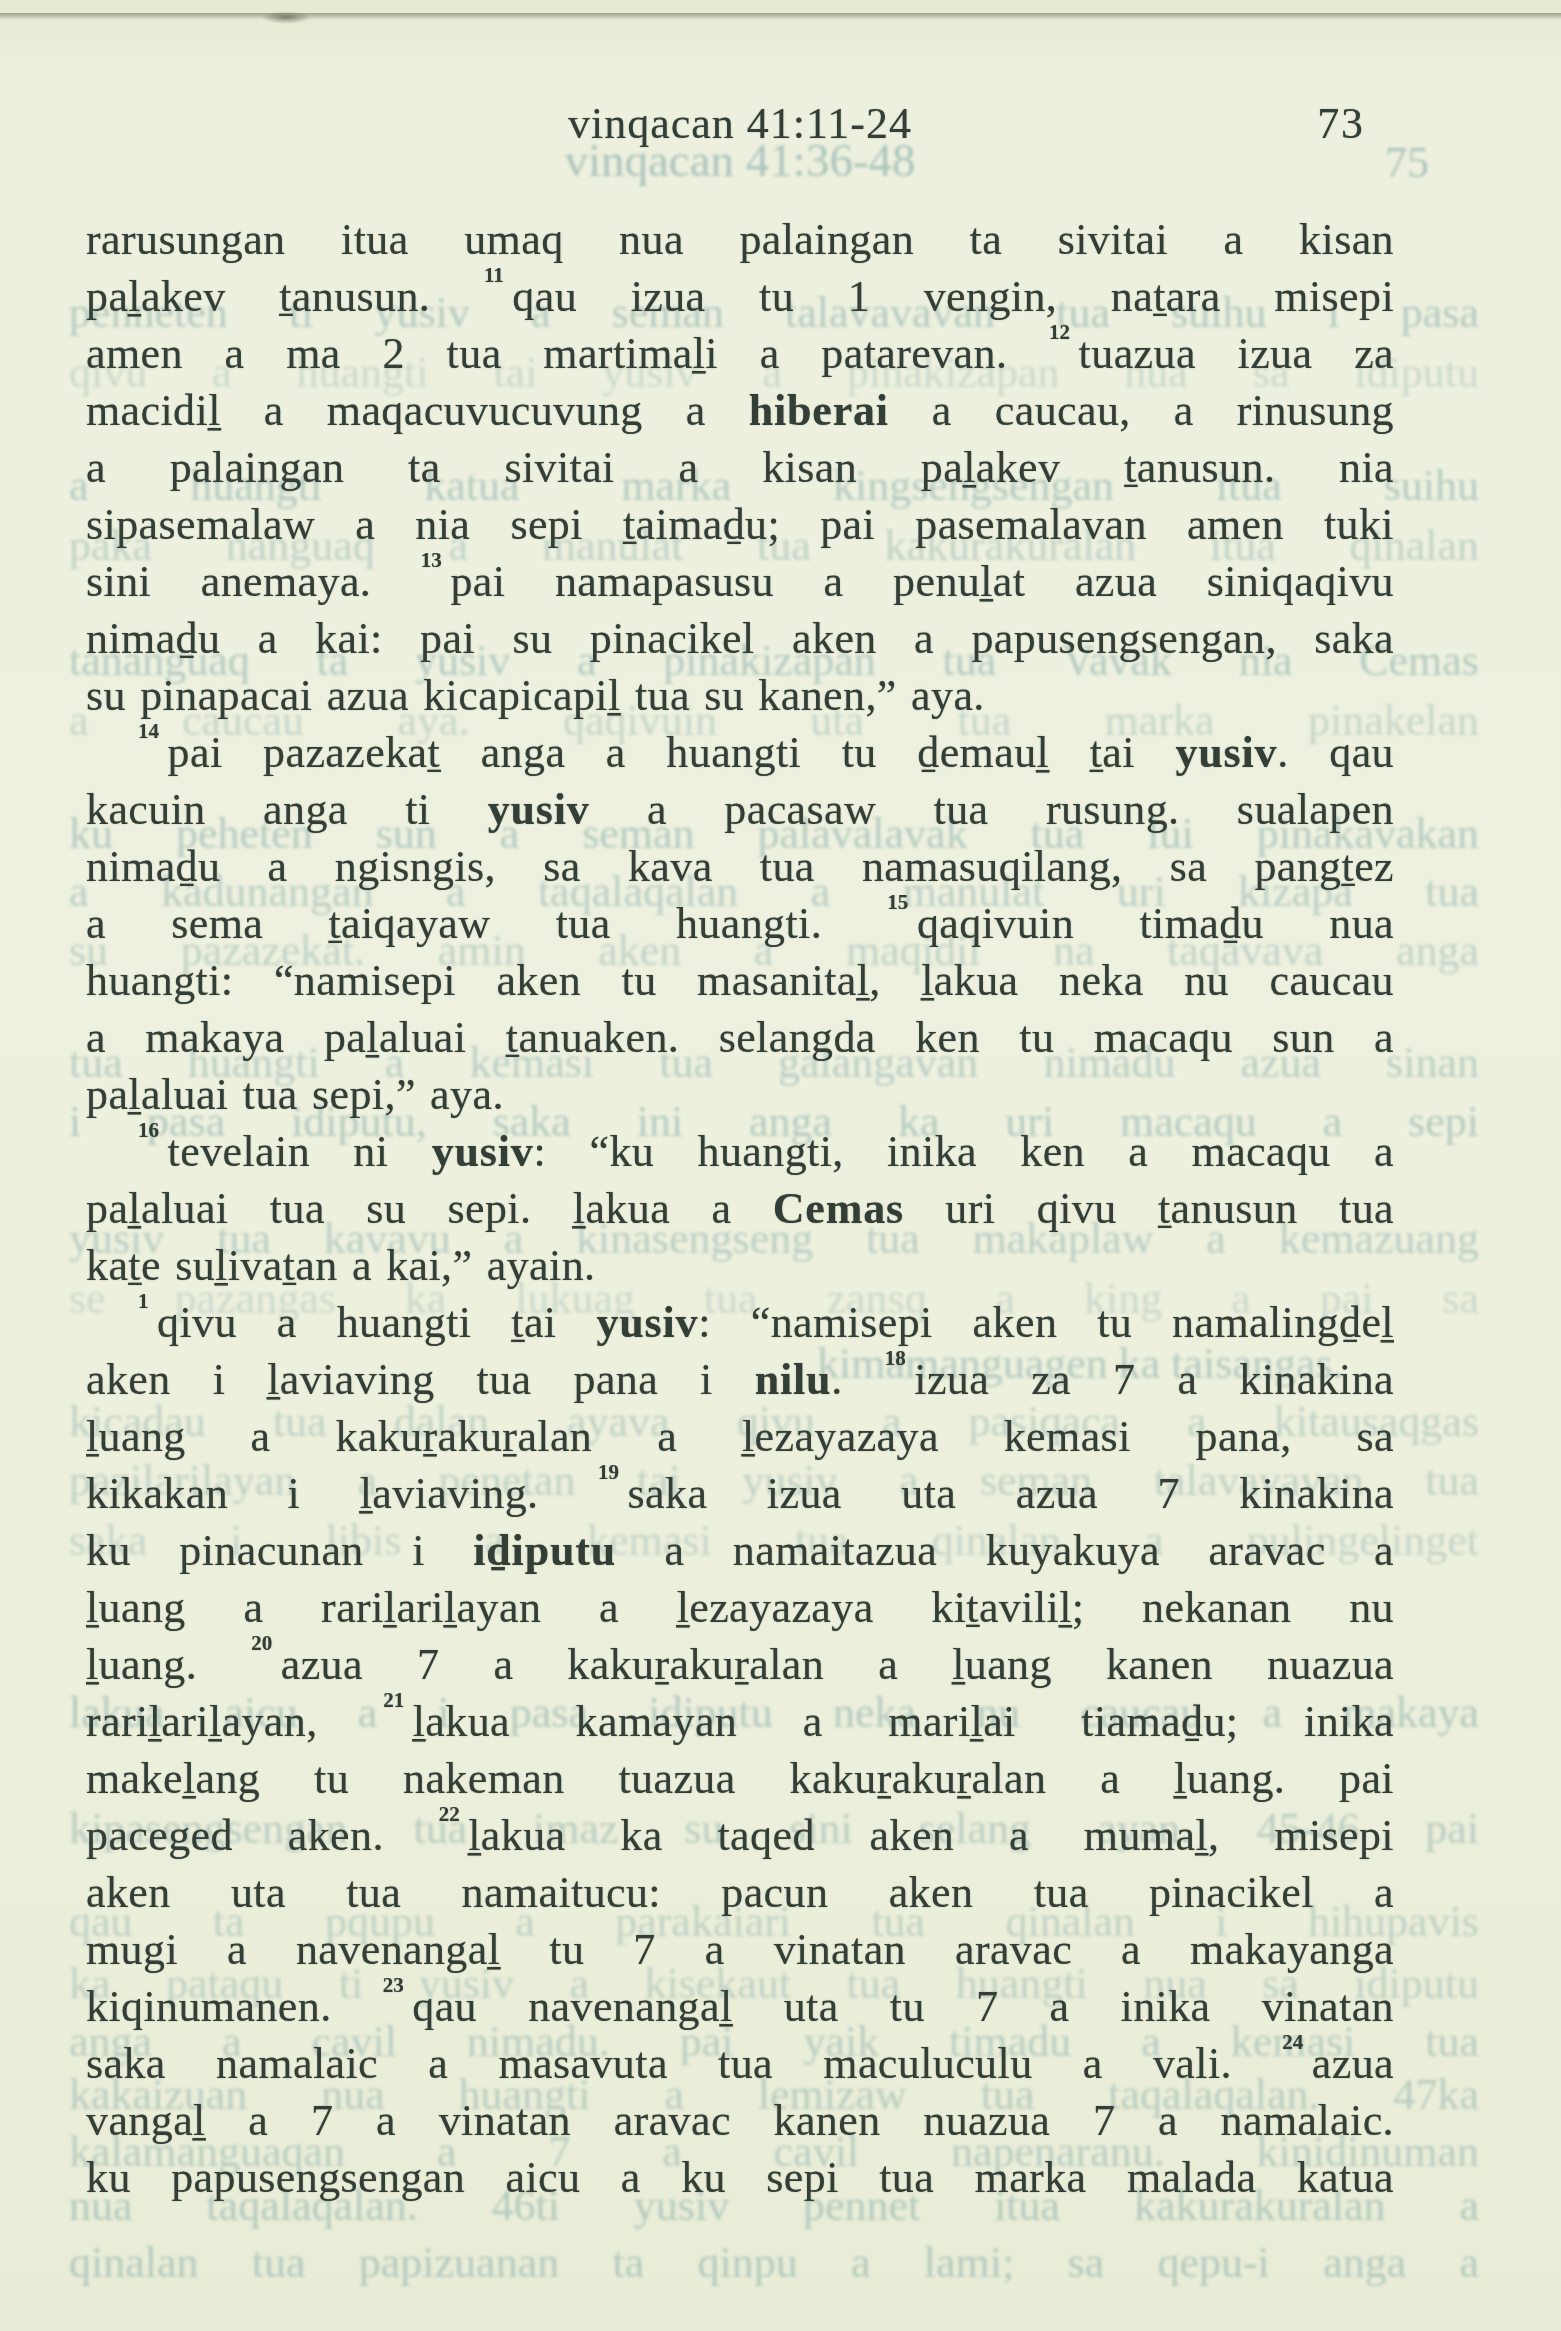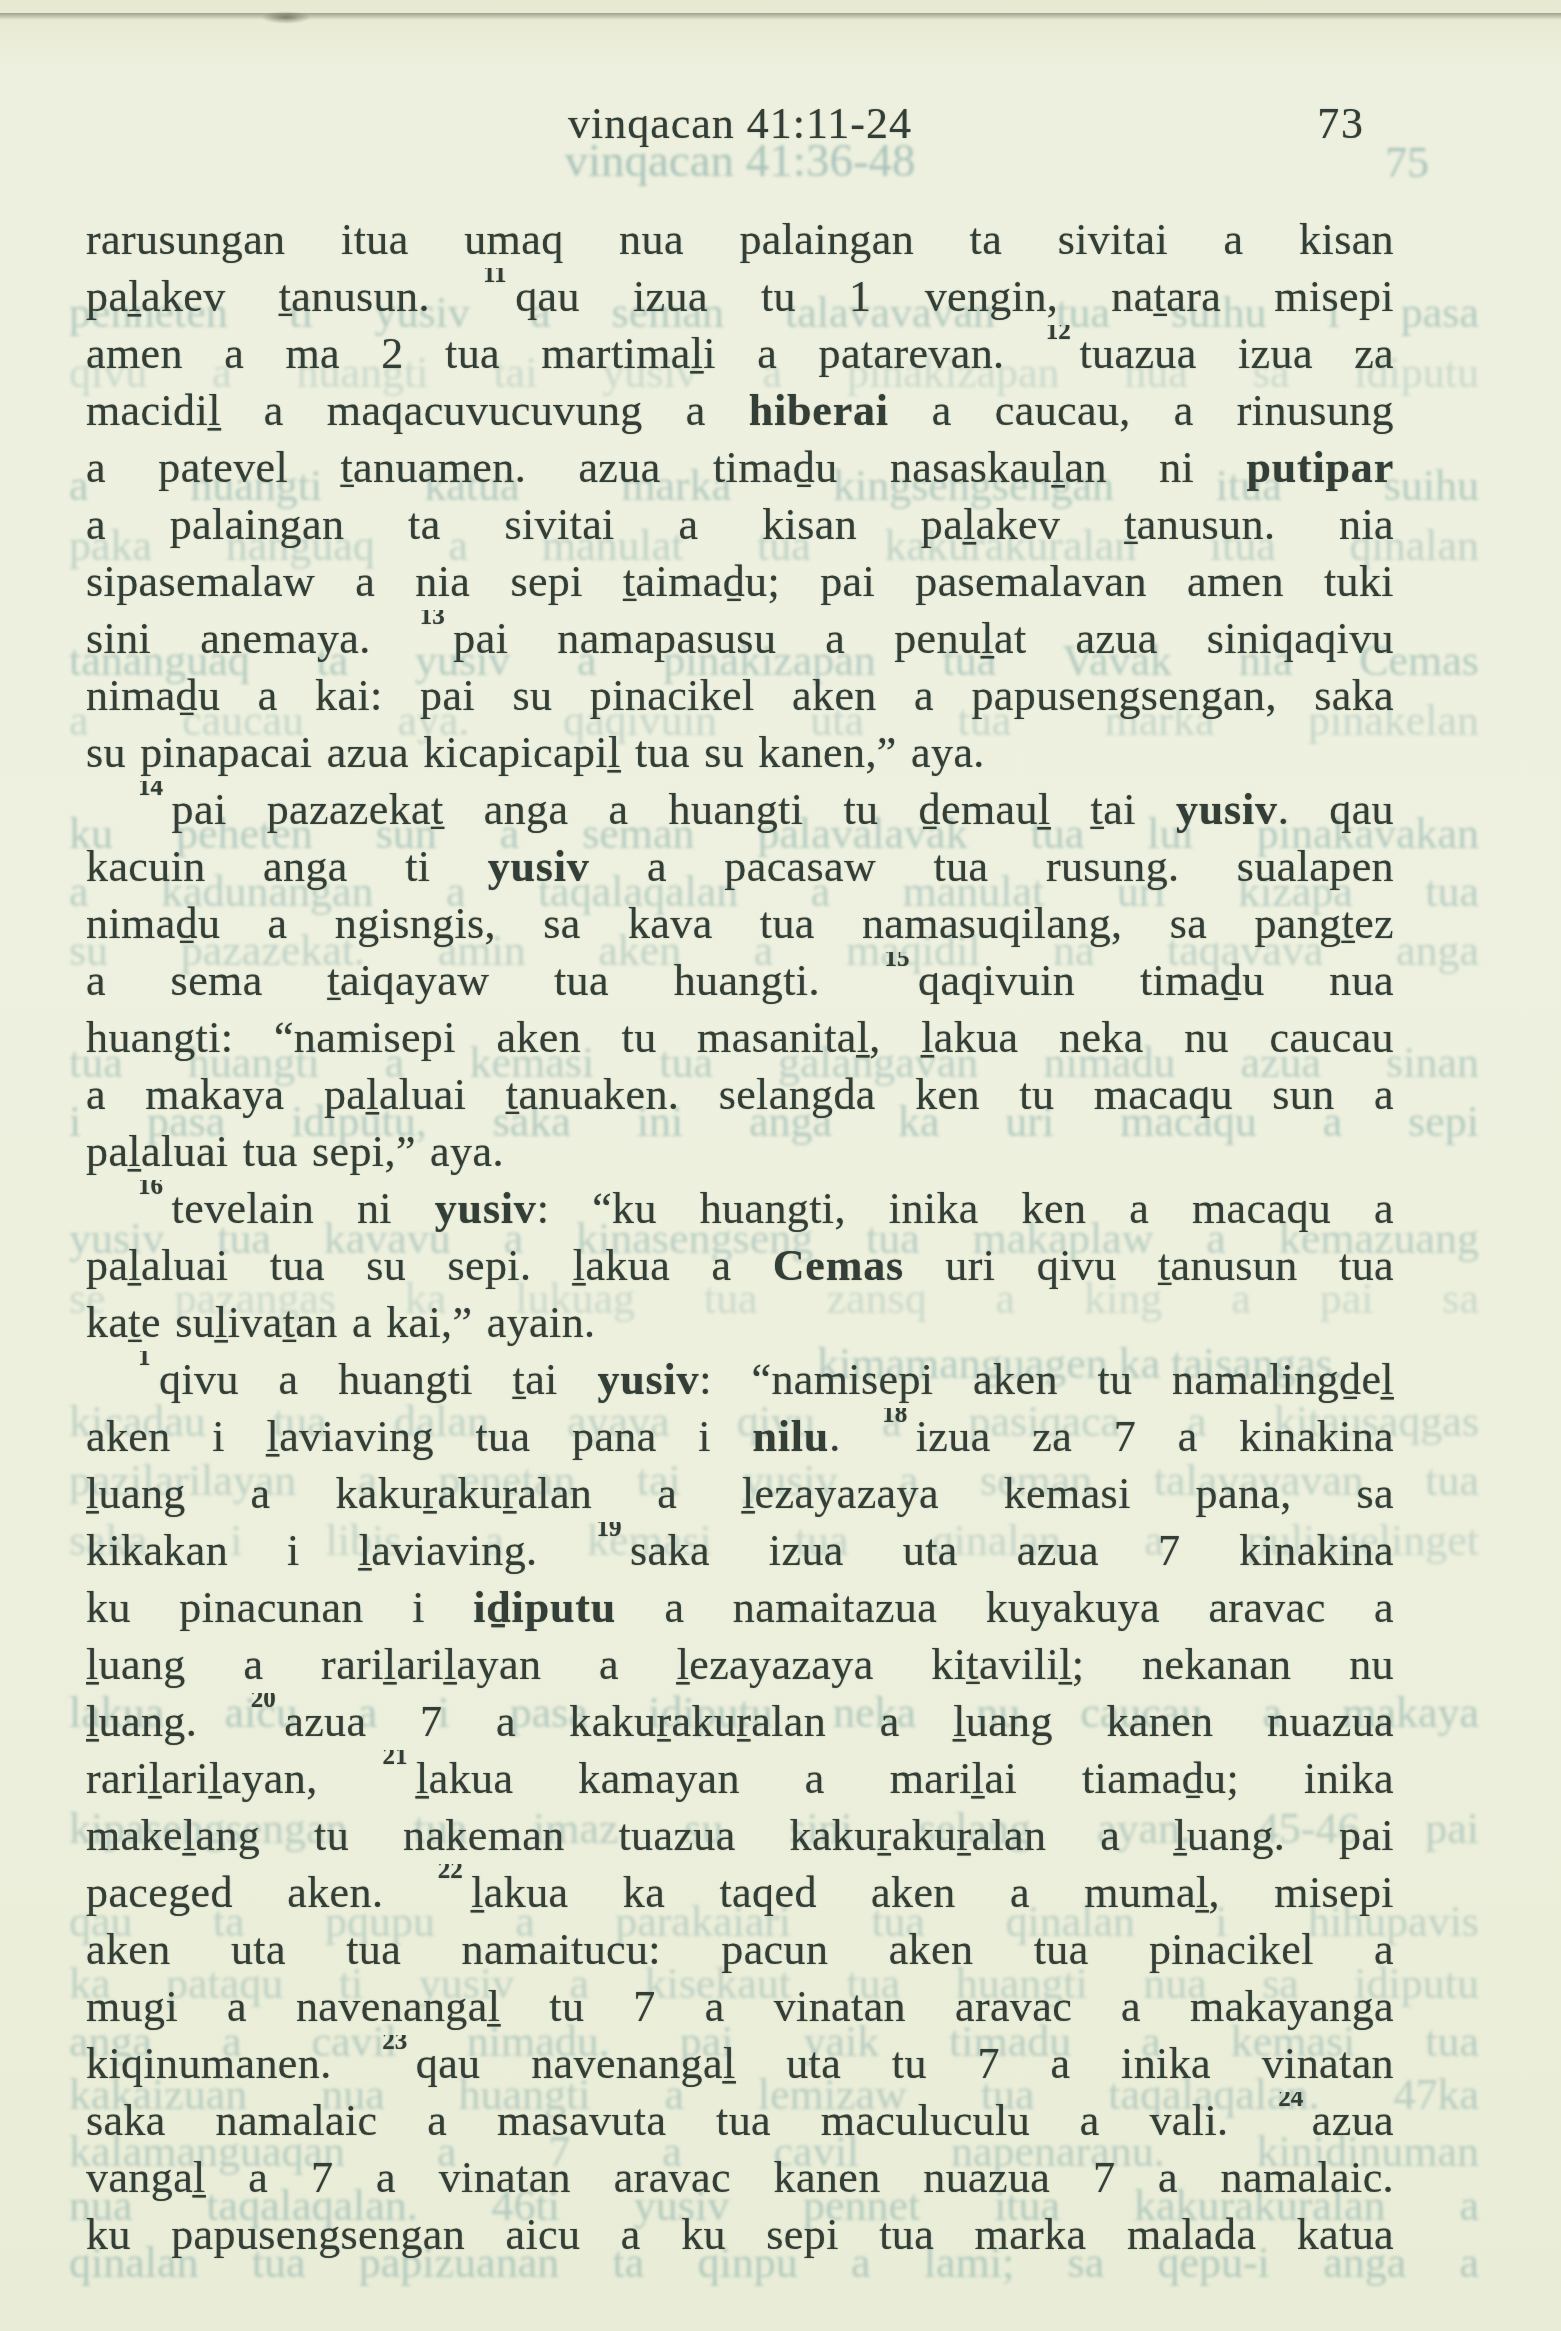--- a/index.html
+++ b/index.html
@@ -24,21 +24,21 @@
   .ink{position:absolute;top:13px;left:0;width:1561px;height:2332px;z-index:2;
     text-shadow:0 0 1.2px rgba(46,58,50,.55);}
   .running-header{position:absolute;top:85px;left:86px;width:1308px;height:58px;font-size:44px;}
   .running-header .title{display:block;text-align:center;letter-spacing:1px;}
   .running-header .pagenum{position:absolute;top:0;right:29px;letter-spacing:1.9px;}
   .body-text{position:absolute;top:198px;left:86px;width:1308px;
     font-size:44px;line-height:57px;letter-spacing:0.4px;word-spacing:2.9px;}
   .line{height:57px;overflow:hidden;text-align:justify;text-align-last:justify;}
   .line.end{text-align-last:left;}
   .line.indent{text-indent:52px;}
-  .line sup{font-weight:bold;font-size:25px;line-height:0;position:relative;top:-13.4px;
+  .line sup{font-weight:bold;font-size:21px;line-height:0;position:relative;top:-13.4px;
     margin-right:8.6px;letter-spacing:0;}
   .line b{font-weight:bold;letter-spacing:0.8px;}
 </style>
 </head>
 <body>
 
 <div class="bleed">
     <div class="bline center" style="top: 133px; opacity: 0.6;">vinqacan 41:36-48</div>
     <div class="bline frag" style="top: 136px; left: 1385px; opacity: 0.6;">75</div>
     <div class="bline" style="top: 286px; opacity: 0.5;">penneten ti yusiv a seman talavavavan tua suihu i pasa</div>
@@ -74,21 +74,20 @@
   <div class="scan-blemish"></div>
   <div class="running-header">
     <span class="title">vinqacan 41:11-24</span>
     <span class="pagenum">73</span>
   </div>
   <div class="body-text">
       <div class="line">rarusungan itua umaq nua palaingan ta sivitai a kisan</div>
       <div class="line">paḻakev ṯanusun. <sup>11</sup>qau izua tu 1 vengin, naṯara misepi</div>
       <div class="line">amen a ma 2 tua martimaḻi a patarevan. <sup>12</sup>tuazua izua za</div>
       <div class="line">macidiḻ a maqacuvucuvung a <b>hiberai</b> a caucau, a rinusung</div>
-      <div class="line">a patevel ṯanuamen.  azua timaḏu nasaskauḻan ni <b>putipar</b></div>
       <div class="line">a palaingan ta sivitai a kisan paḻakev ṯanusun.  nia</div>
       <div class="line">sipasemalaw a nia sepi ṯaimaḏu; pai pasemalavan amen tuki</div>
       <div class="line">sini anemaya. <sup>13</sup>pai namapasusu a penuḻat azua siniqaqivu</div>
       <div class="line">nimaḏu a kai: pai su pinacikel aken a papusengsengan, saka</div>
       <div class="line end">su pinapacai azua kicapicapiḻ tua su kanen,” aya.</div>
       <div class="line indent"><sup>14</sup>pai pazazekaṯ anga a huangti tu ḏemauḻ ṯai <b>yusiv</b>.  qau</div>
       <div class="line">kacuin anga ti <b>yusiv</b> a pacasaw tua rusung.  sualapen</div>
       <div class="line">nimaḏu a ngisngis, sa kava tua namasuqilang, sa pangṯez</div>
       <div class="line">a sema ṯaiqayaw tua huangti. <sup>15</sup>qaqivuin timaḏu nua</div>
       <div class="line">huangti: “namisepi aken tu masanitaḻ, ḻakua neka nu caucau</div>

